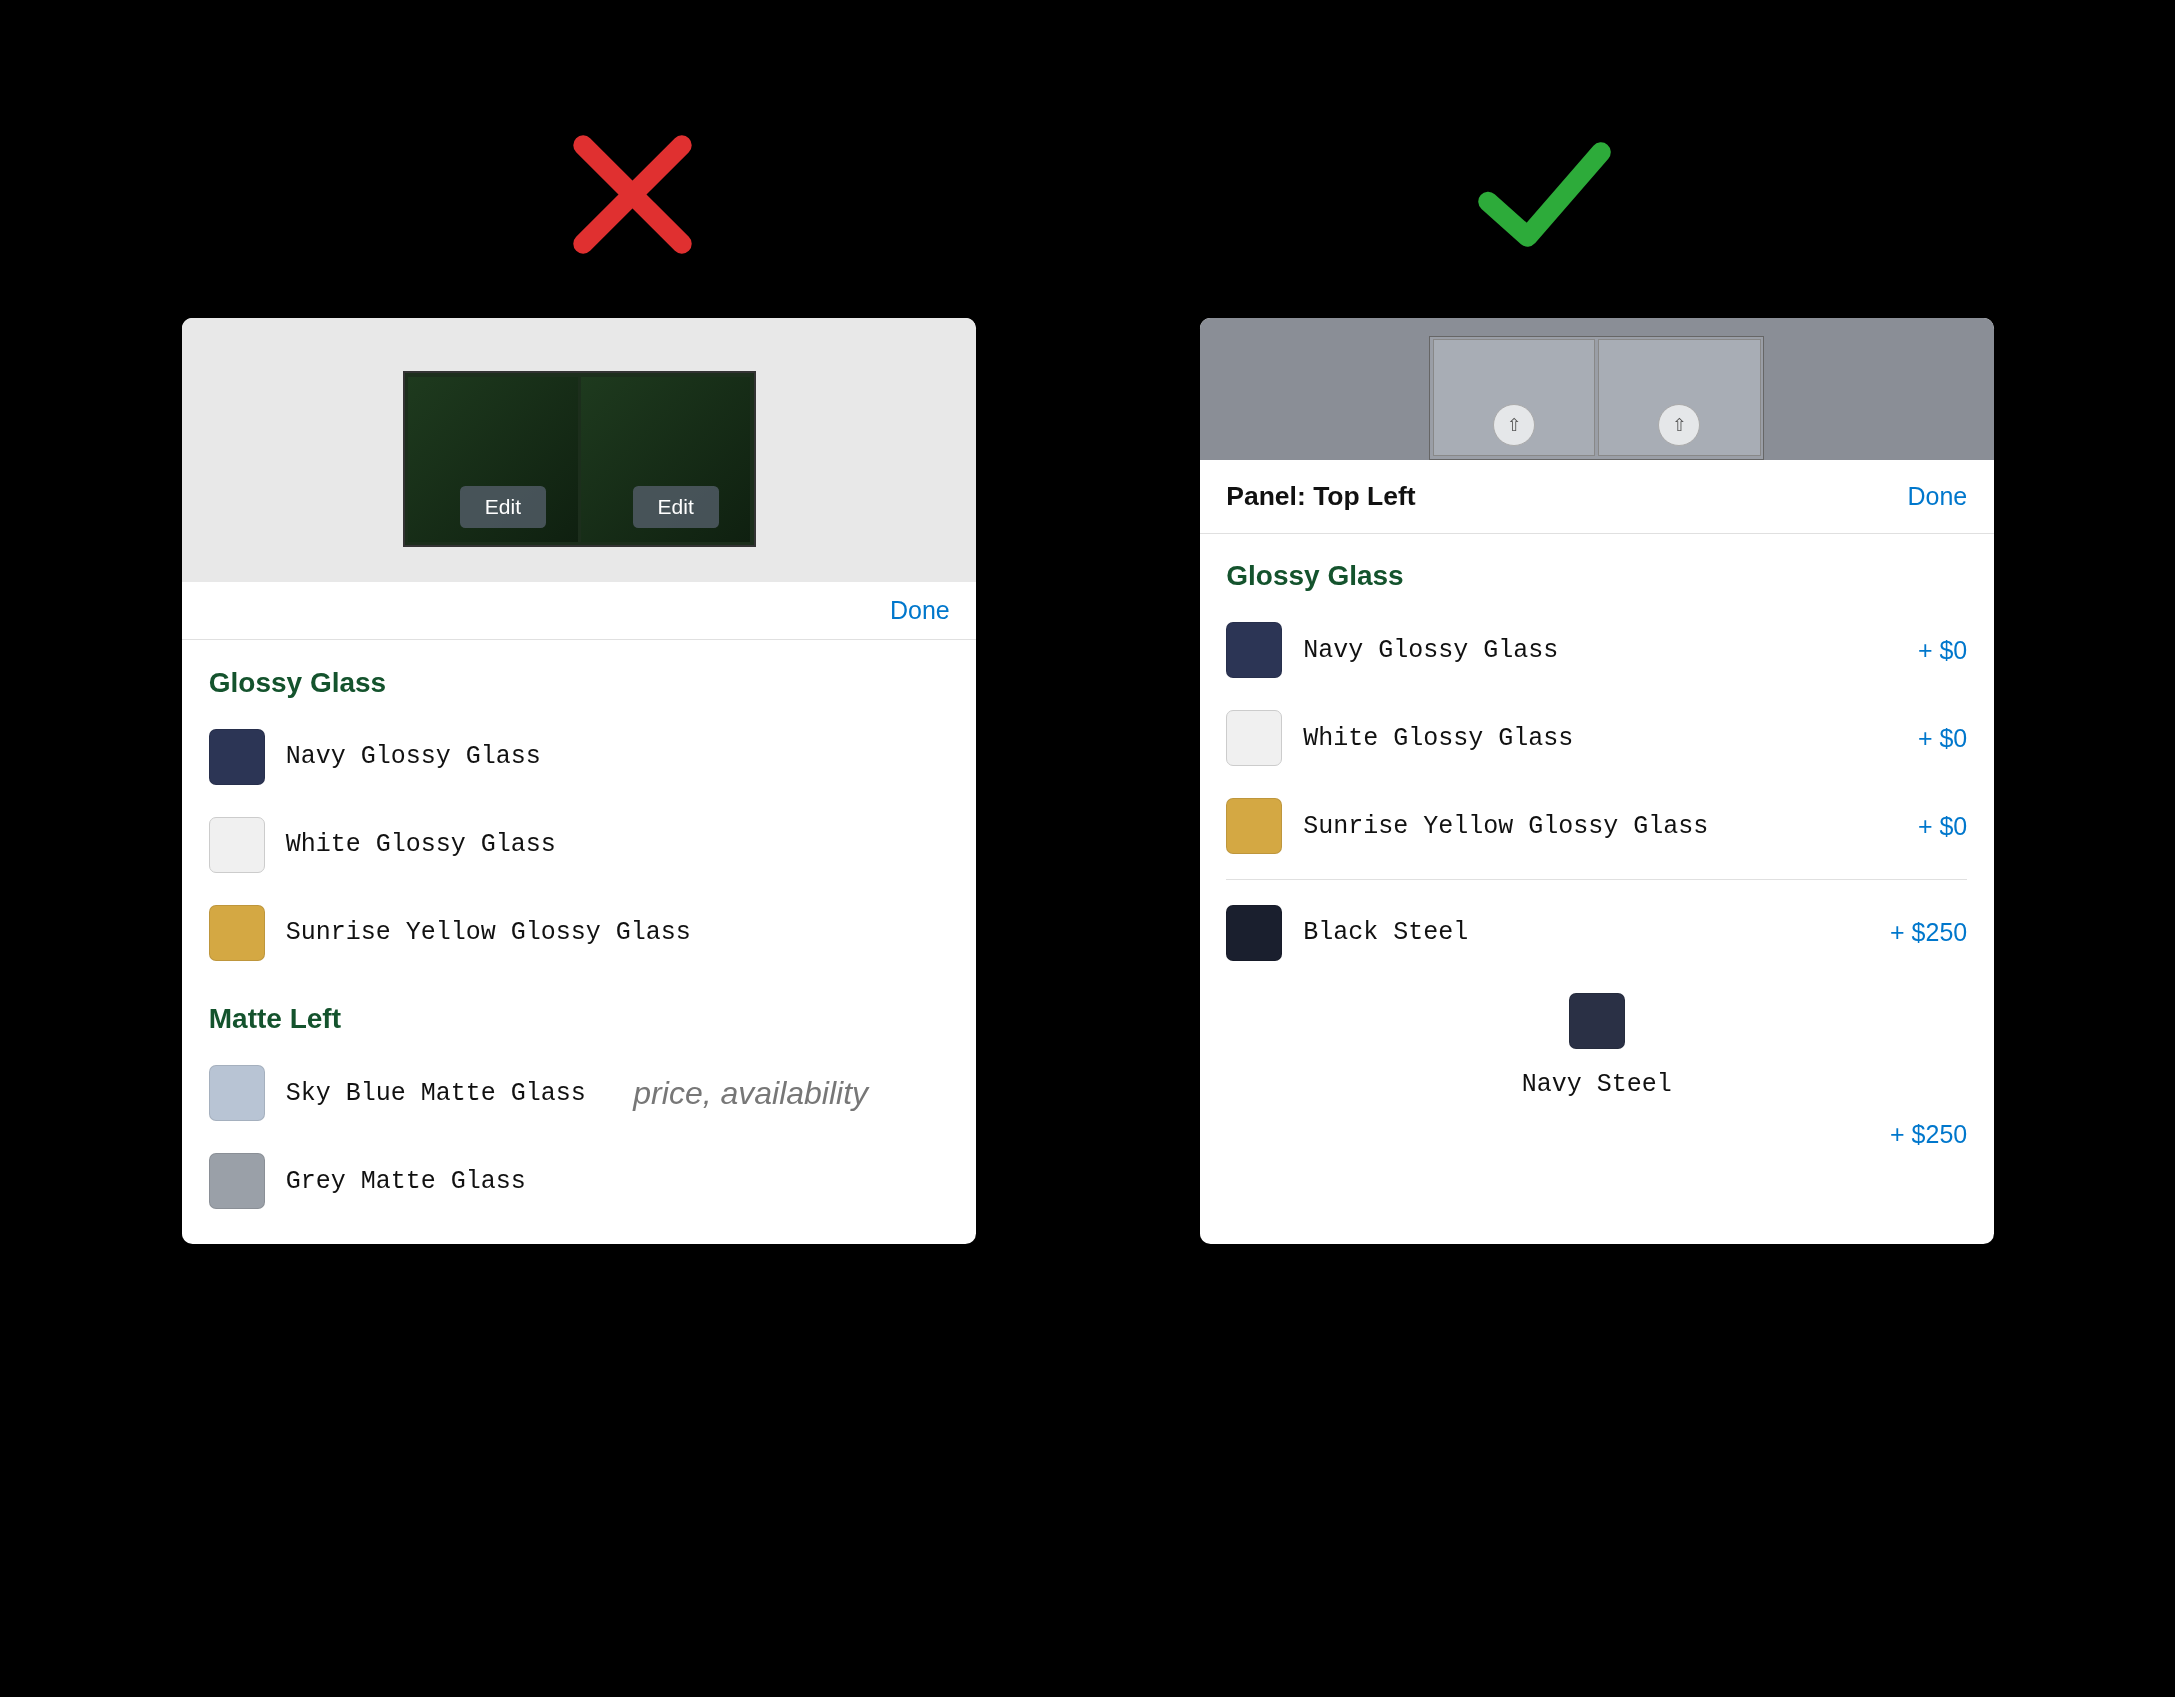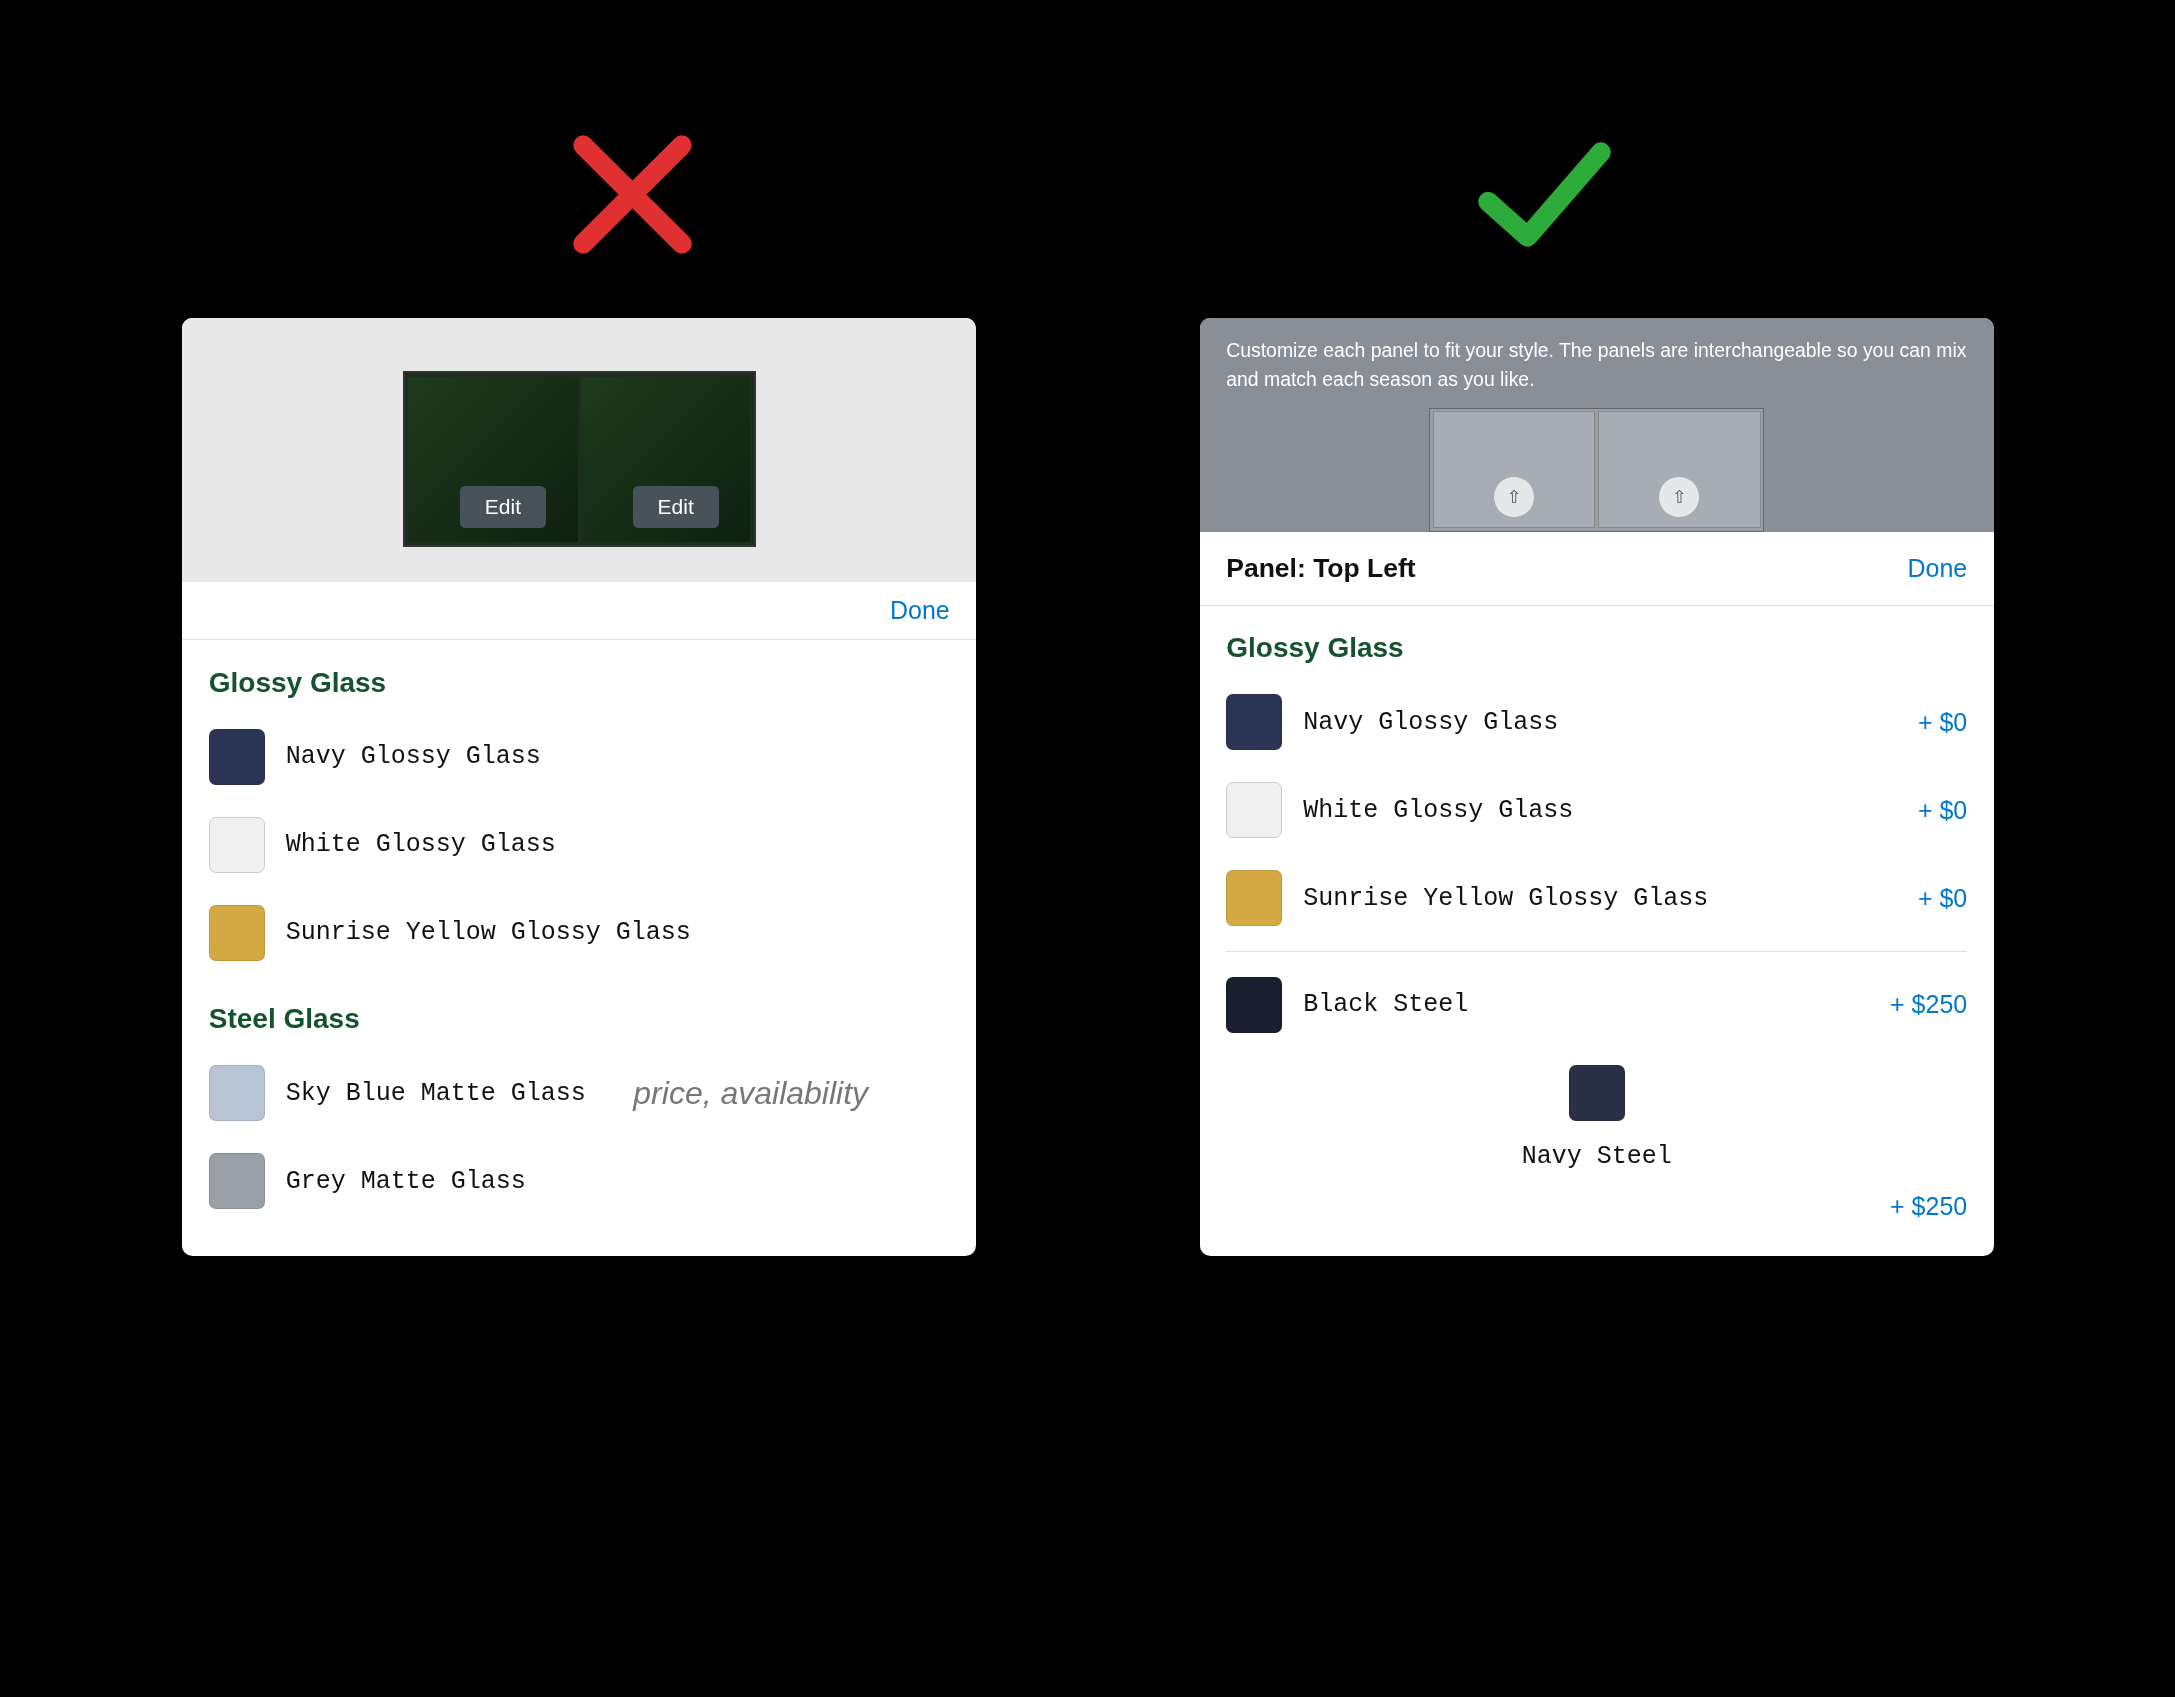--- a/index.html
+++ b/index.html
@@ -255,36 +255,35 @@
         <div class="color-swatch swatch-white"></div>
         <span class="option-label">White Glossy Glass</span>
       </div>
       <div class="option-item">
         <div class="color-swatch swatch-yellow"></div>
         <span class="option-label">Sunrise Yellow Glossy Glass</span>
       </div>
     </div>
 
     <div>
-      <div class="section-title">Steel Glass</div>
+      <div class="section-title">Matte Left</div>
       <div class="option-item" style="position:relative;">
         <div class="color-swatch swatch-skyblue"></div>
         <span class="option-label">Sky Blue Matte Glass</span>
         <span class="annotation-text">price, availability</span>
       </div>
       <div class="option-item" style="padding-bottom:35px;">
         <div class="color-swatch swatch-grey"></div>
         <span class="option-label">Grey Matte Glass</span>
       </div>
     </div>
   </div>
 
   <div class="right-panel">
     <div class="right-preview-area">
-      <p class="right-preview-text">Customize each panel to fit your style. The panels are interchangeable so you can mix and match each season as you like.</p>
       <div style="display:flex; justify-content:center; padding-bottom:0;">
         <div class="right-glass-panels">
           <div class="right-glass-panel">
             <div class="arrow-up-btn">⇧</div>
           </div>
           <div class="right-glass-panel">
             <div class="arrow-up-btn">⇧</div>
           </div>
         </div>
       </div>

